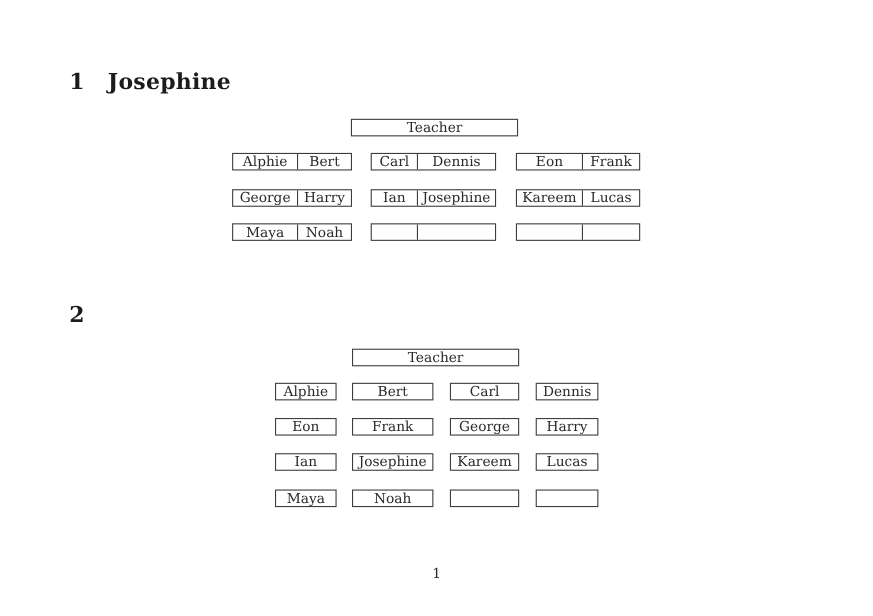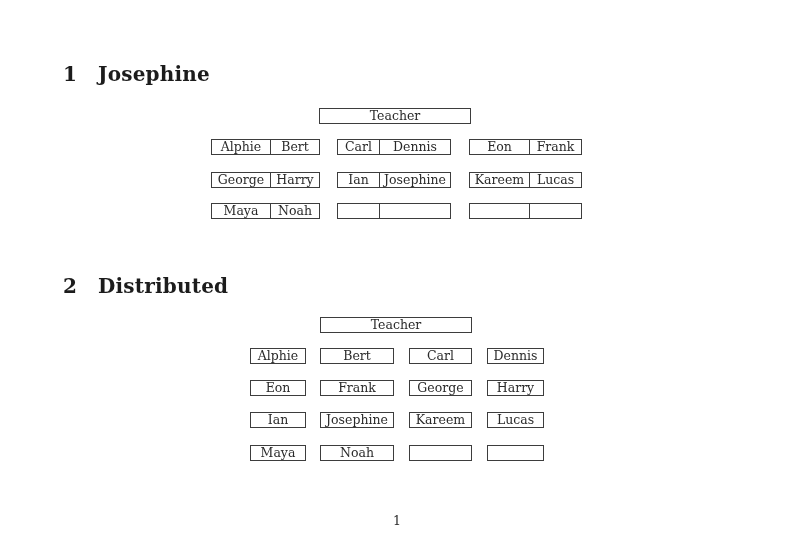--- a/index.html
+++ b/index.html
@@ -104,21 +104,20 @@
     <span class="cell left" style="width:42px;"></span>
     <span class="cell right"></span>
   </div>
   <div class="box desk" style="left:469px; top:203px; width:113px;">
     <span class="cell left" style="width:60px;"></span>
     <span class="cell right"></span>
   </div>
 
   <div class="heading" style="top:276px;">
     <span class="sec-num">2</span>
-    <span class="sec-title">Distributed</span>
   </div>
 
   <div class="box" style="left:320px; top:317px; width:152px;">
     <span>Teacher</span>
   </div>
 
   <div class="box" style="left:250px; top:348px; width:56px;">
     <span>Alphie</span>
   </div>
   <div class="box" style="left:320px; top:348px; width:74px;">

